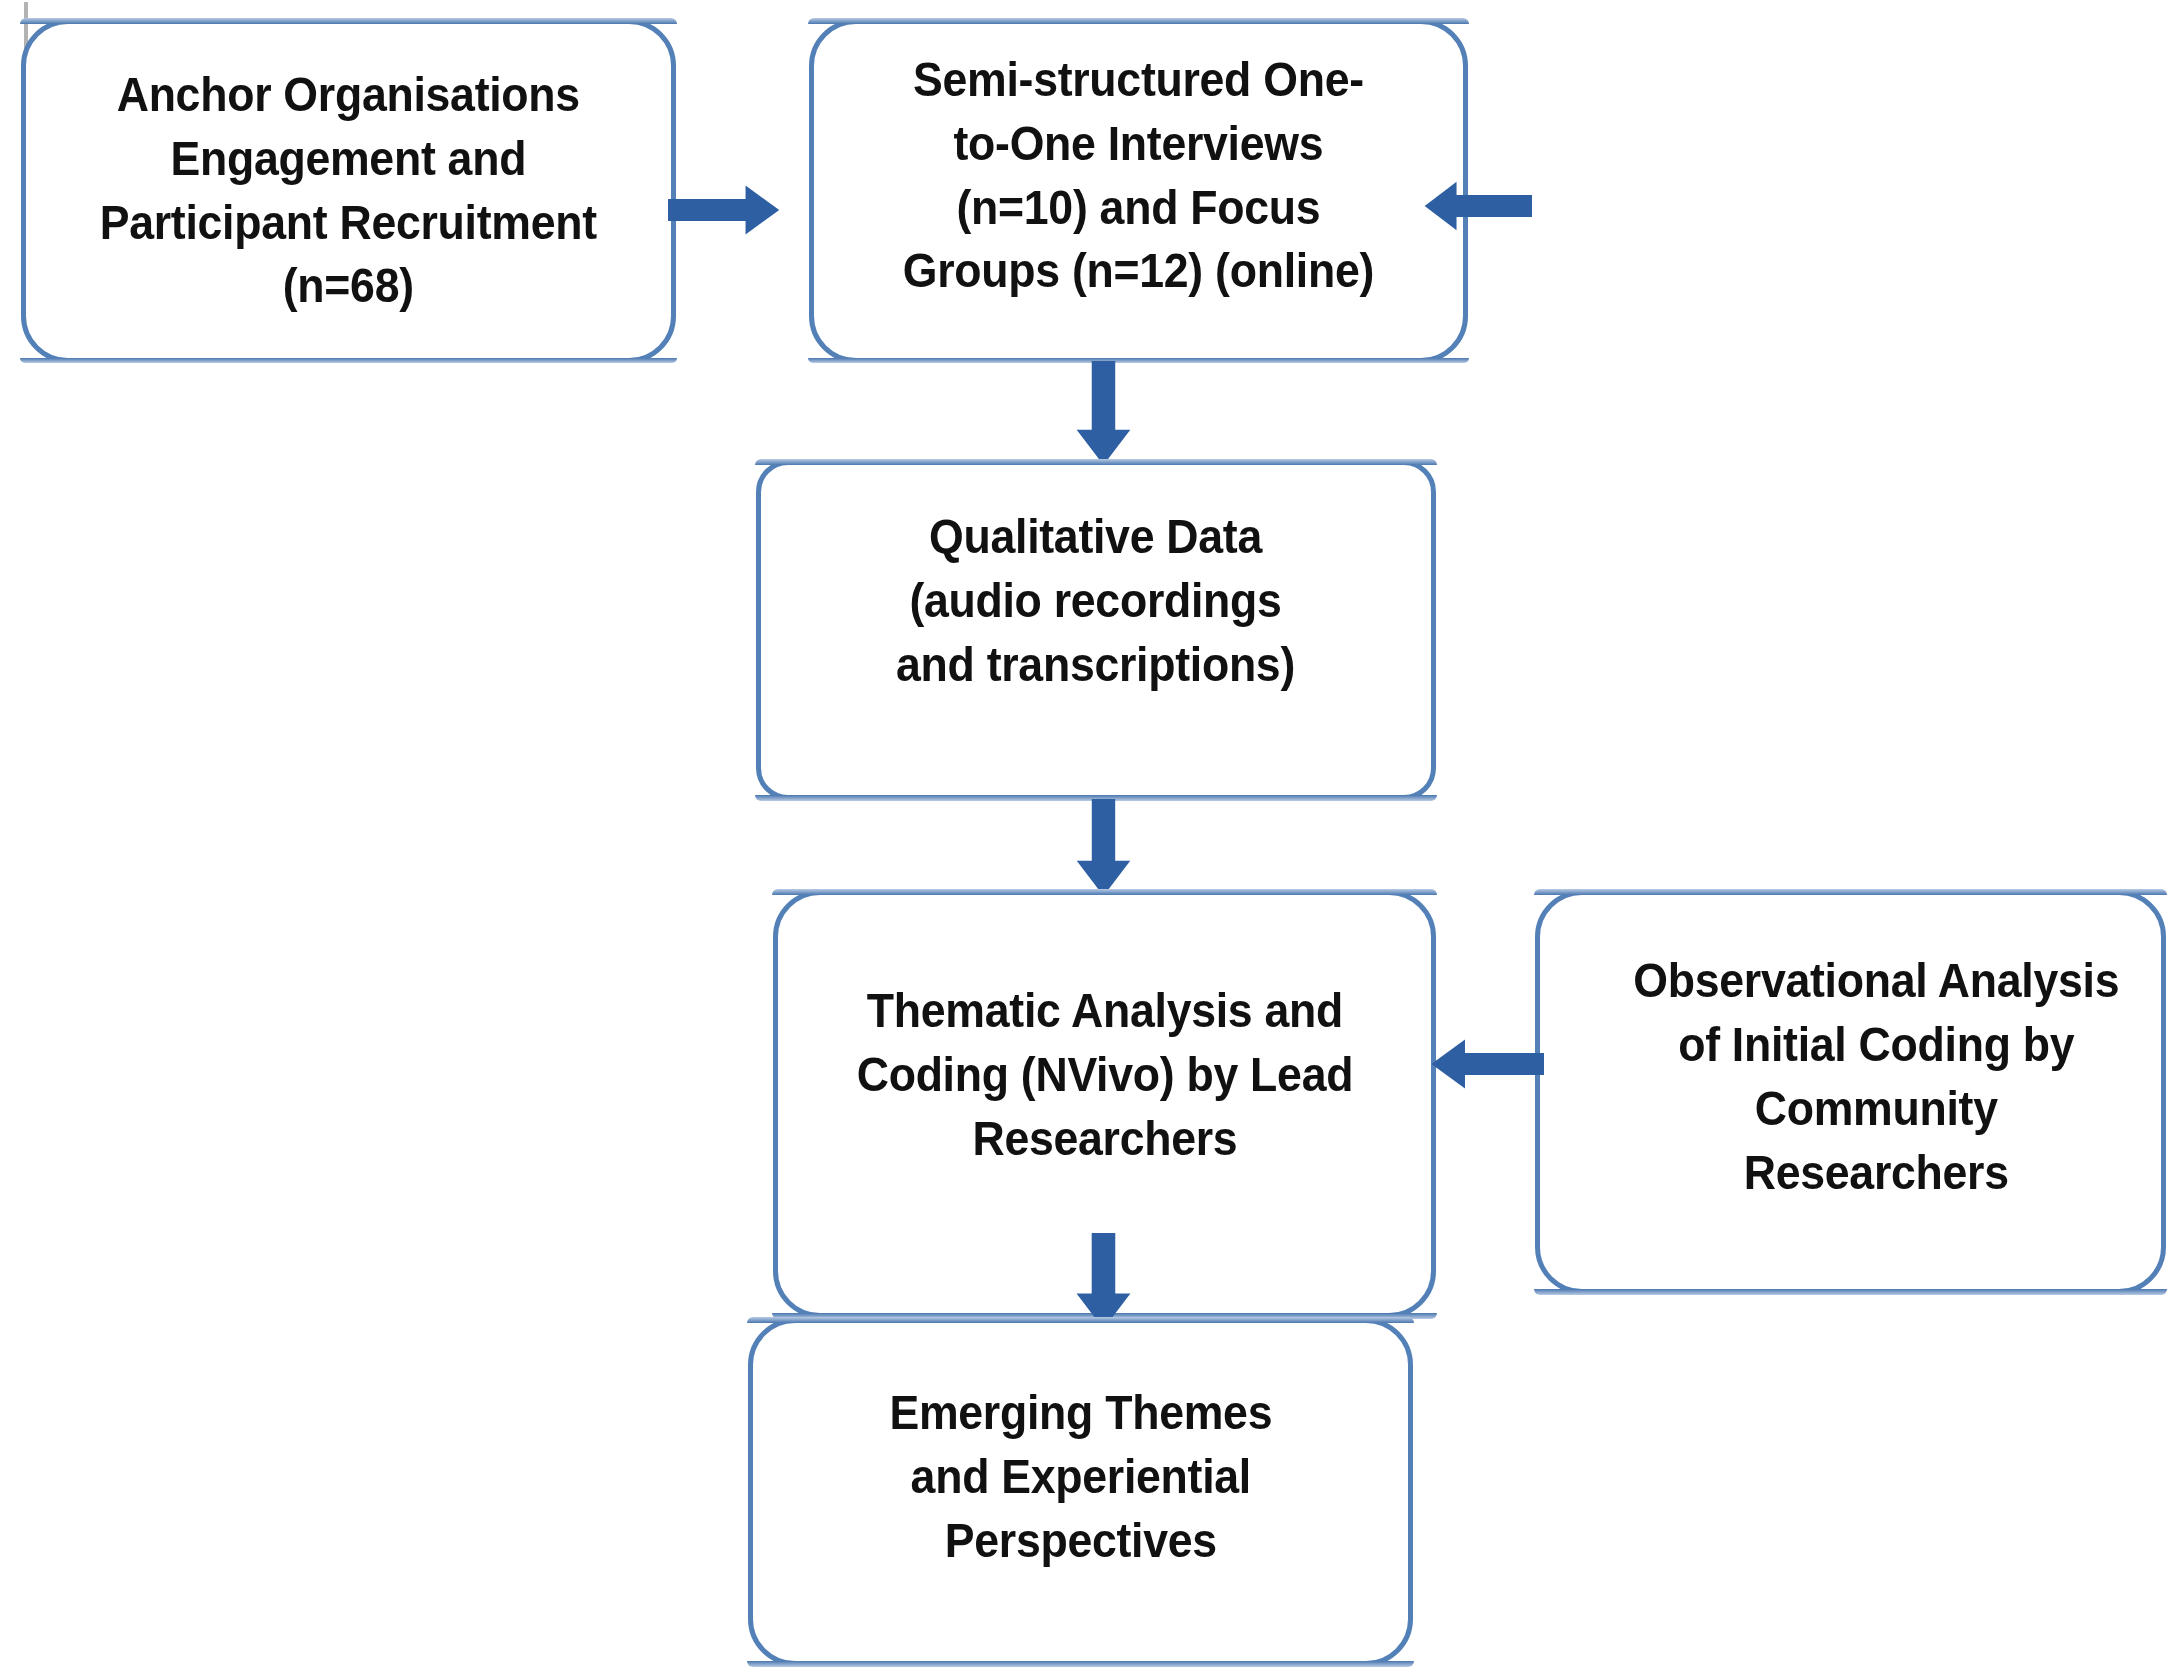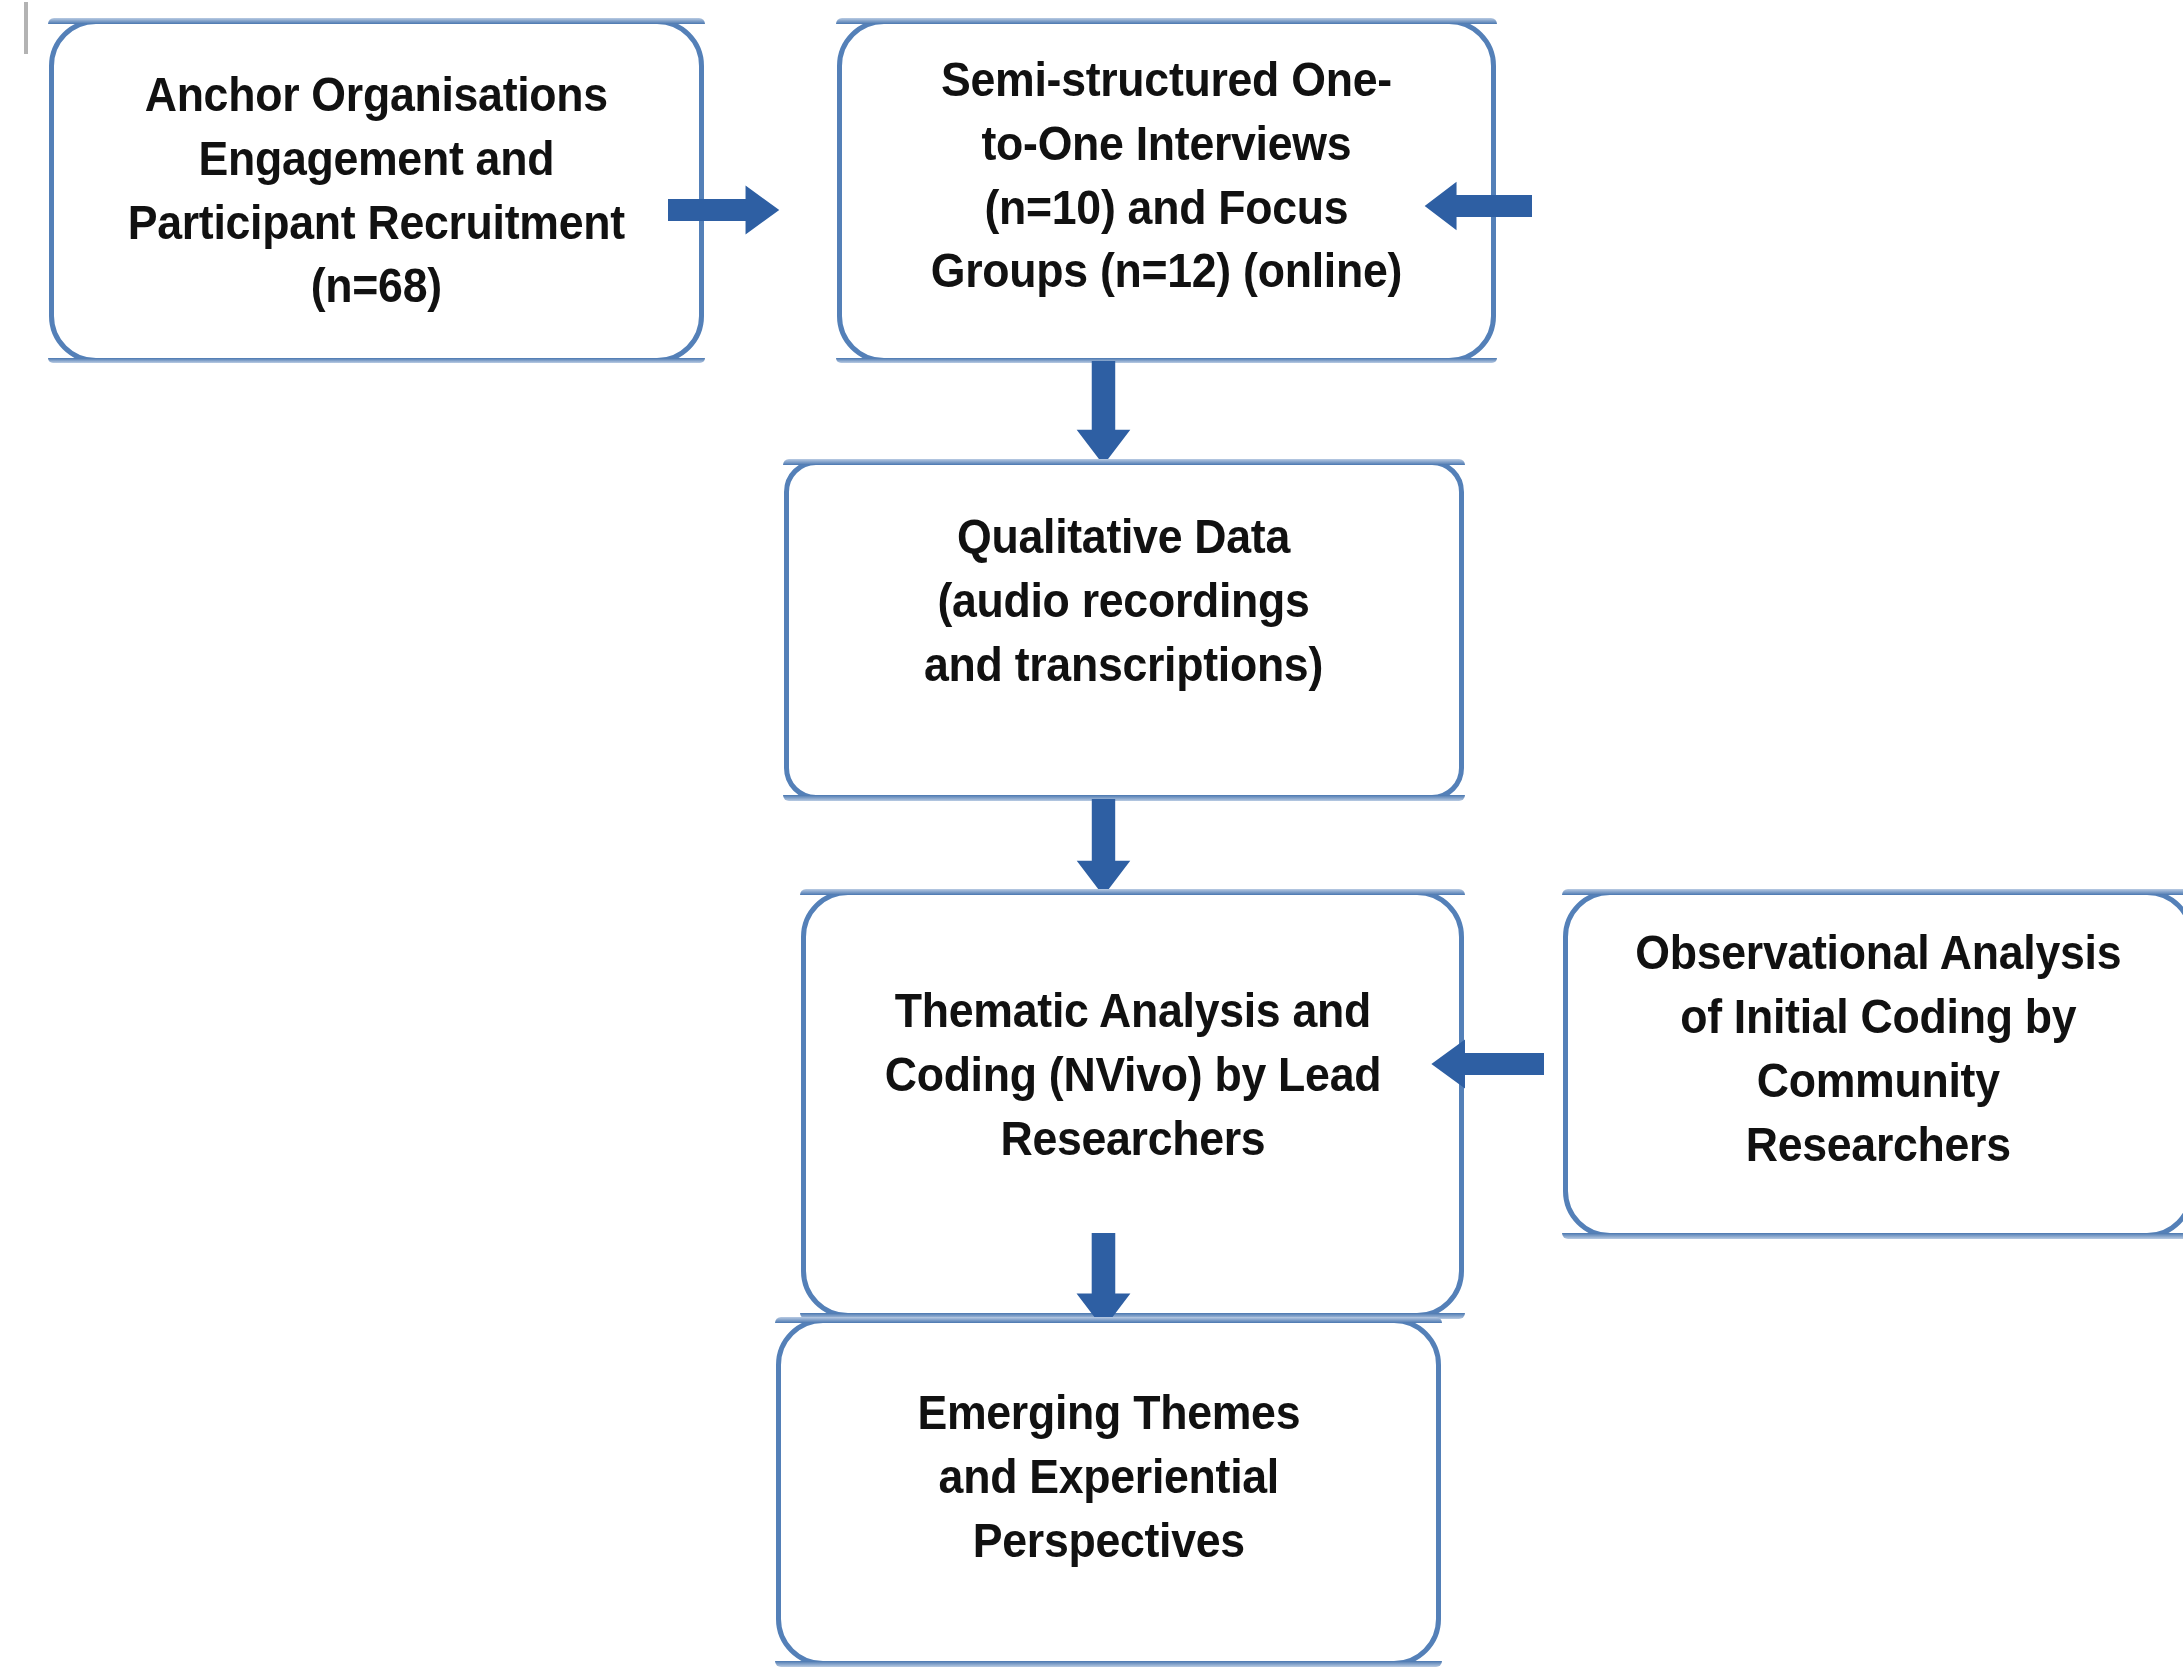--- a/index.html
+++ b/index.html
@@ -23,21 +23,20 @@
     box-sizing: border-box;
     background: #ffffff;
     border: 5.9px solid #5480b8;
     border-radius: 47px;
     display: flex;
     flex-direction: column;
     align-items: center;
     justify-content: center;
     text-align: center;
     padding: 15px 23.5px;
-    margin-left: 28px;
   }
   
   .node::before {
     content: "";
     position: absolute;
     left: -5.9px; right: -5.9px; top: -5.9px; height: 5.9px;
     background: linear-gradient(180deg, #b9cbe3 0%, #4a77b0 100%);
     border-top-left-radius: 47px;
     border-top-right-radius: 47px;
     pointer-events: none;
@@ -140,21 +139,21 @@
   </div>
 
   <div class="node" style="left:773px; top:890px; width:663px; height:428px;">
     <div class="node-text shift-up">
       <span class="line">Thematic Analysis and</span>
       <span class="line">Coding (NVivo) by Lead</span>
       <span class="line">Researchers</span>
     </div>
   </div>
 
-  <div class="node" style="left:1535px; top:890px; width:631px; height:348px;">
+  <div class="node" style="left:1535px; top:890px; width:631px; height:404px;align-items:flex-end;">
     <div class="node-text shift-up-s">
       <span class="line">Observational Analysis</span>
       <span class="line">of Initial Coding by</span>
       <span class="line">Community</span>
       <span class="line">Researchers</span>
     </div>
   </div>
 
   <div class="arrow" style="left:1428px; top:1026px;">
     <svg width="116" height="76" viewBox="0 0 138 90" aria-hidden="true">

